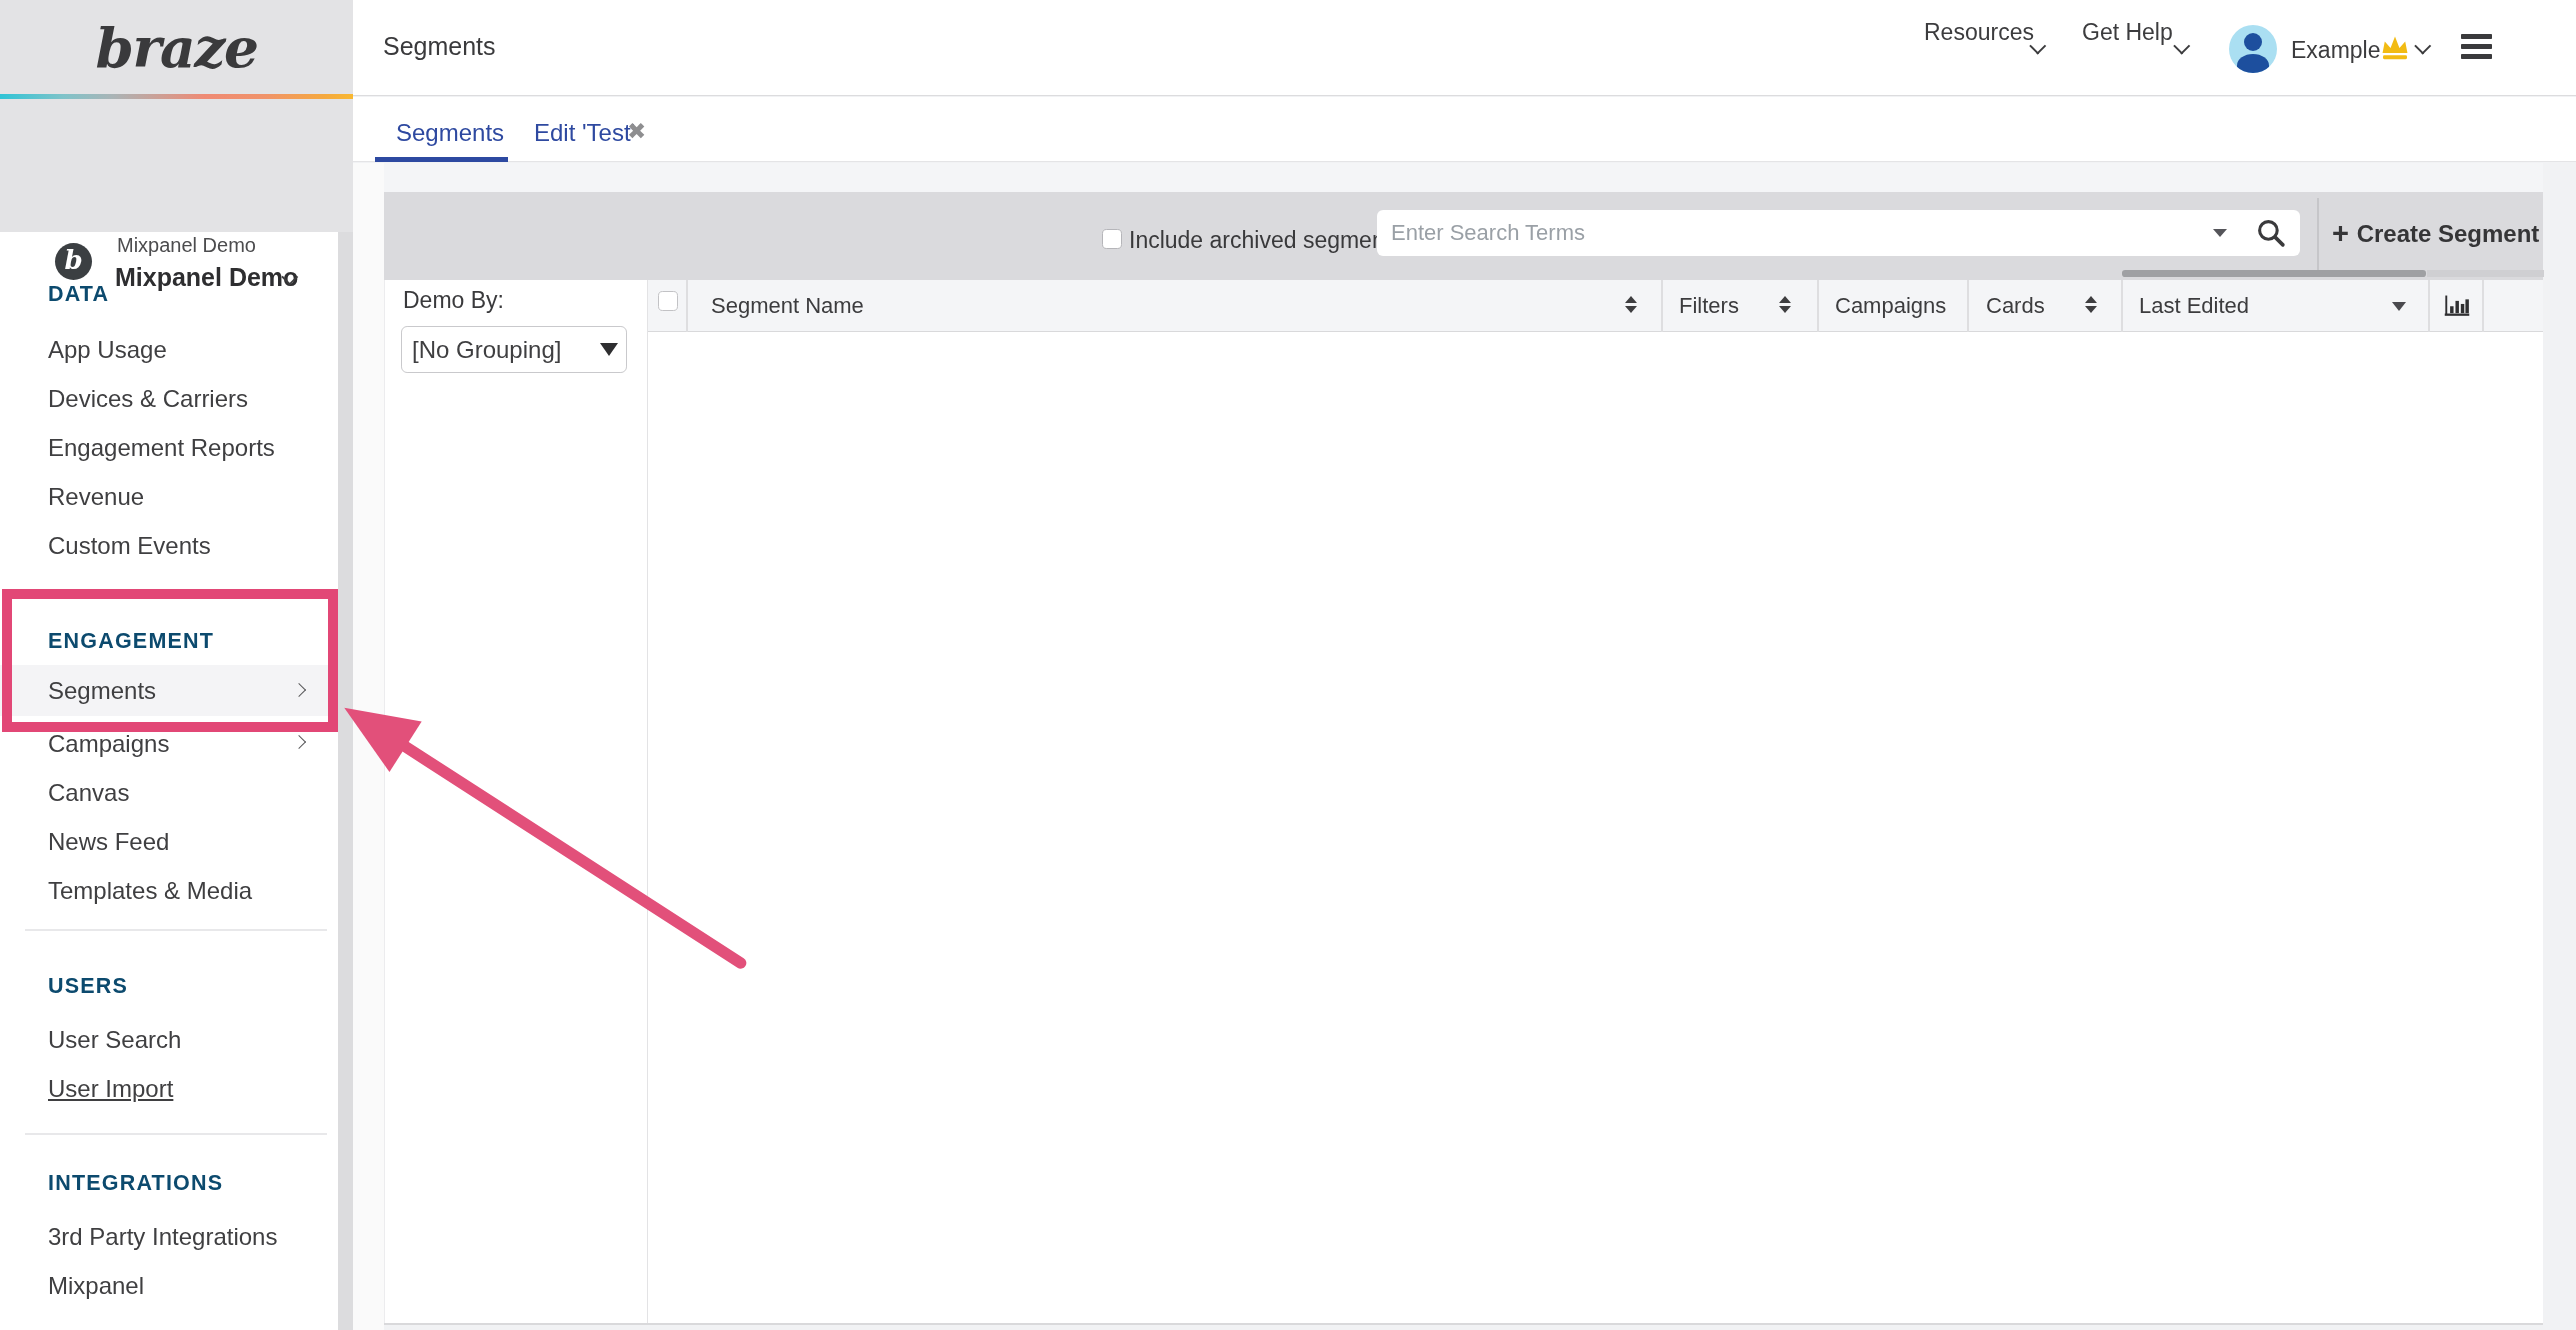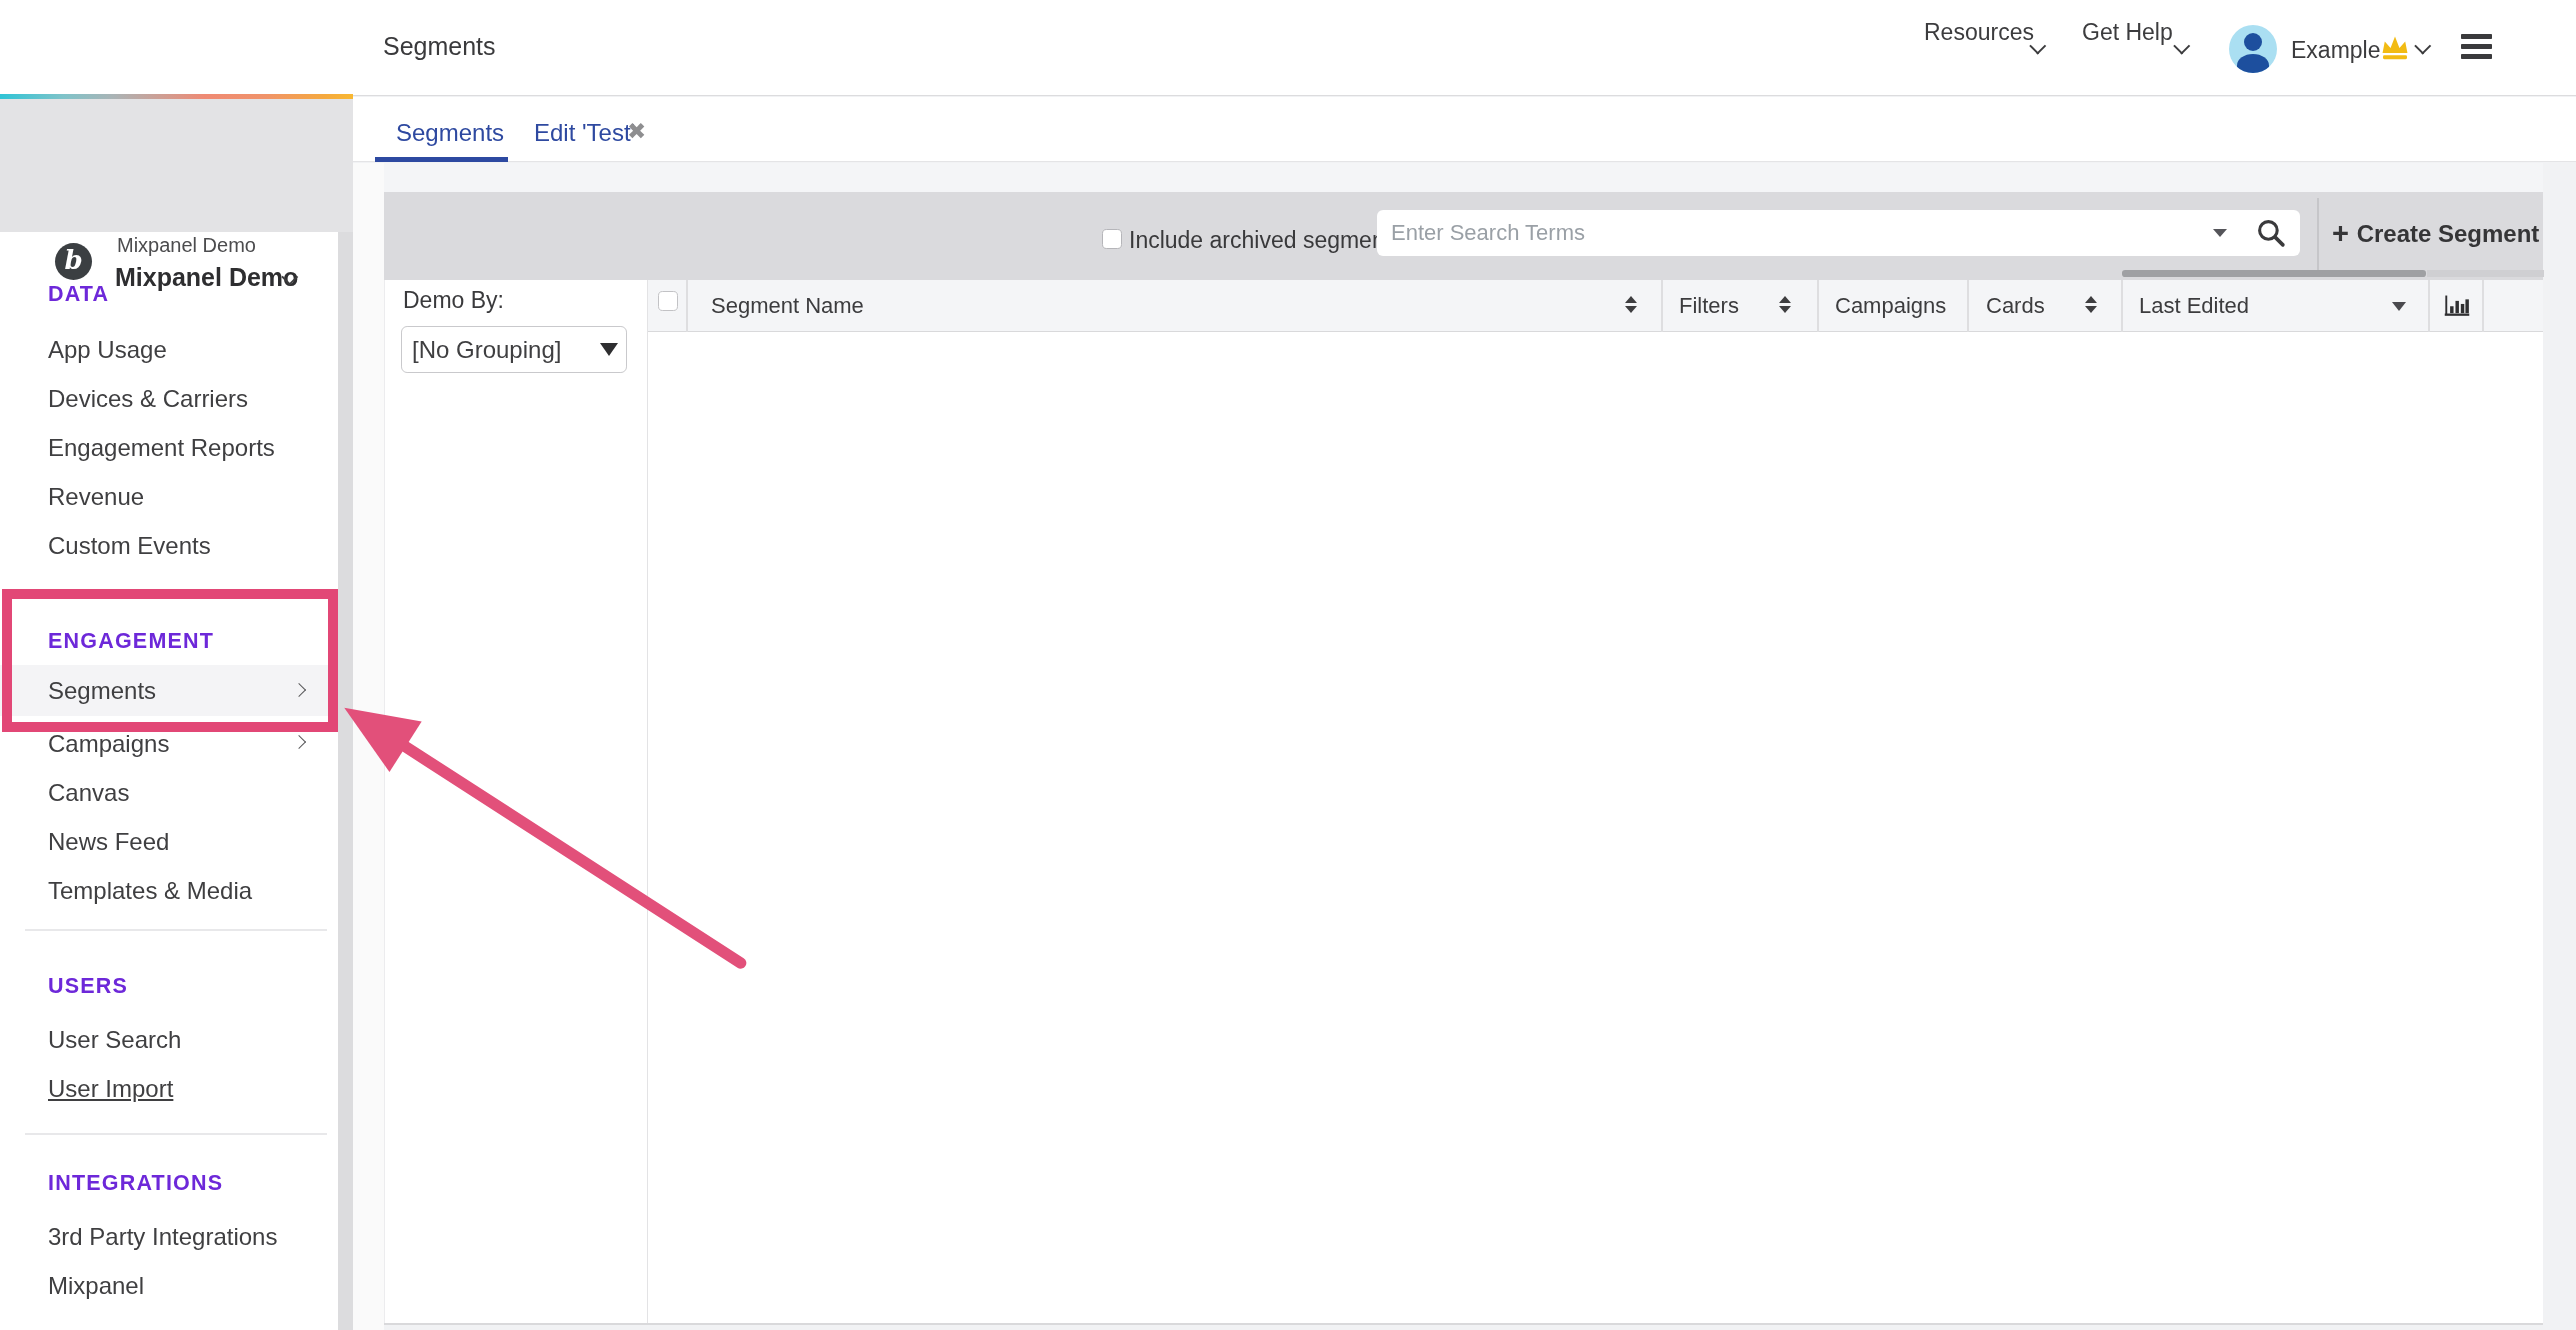--- a/index.html
+++ b/index.html
@@ -20,21 +20,21 @@
   #ws-icon-circle { left:7px; top:8.4px; width:37px; height:37px; border-radius:50%; background:#3b3f42;
     color:#fff; text-align:center; line-height:35px; font-size:26px; font-weight:bold; font-style:italic;
     font-family:"DejaVu Serif",serif; }
   #ws-label { left:117px; top:135px; font-size:20px; color:#4c4c4e; }
   #ws-name { left:115px; top:164px; font-size:25px; font-weight:bold; color:#2e2e30; }
   .chev-down { width:11.5px; height:11.5px; border-right:2.3px solid #3c3c3e; border-bottom:2.3px solid #3c3c3e;
     transform:rotate(45deg); display:inline-block; }
   #side-scrollbar { left:338px; top:232px; width:15.3px; height:1099px; background:#dcdcde; }
 
   .nav-sec-title { left:48px; width:261px; height:31px; line-height:31px;
-    font-size:21.5px; font-weight:bold; letter-spacing:1.2px; color:#6d28d9; }
+    font-size:21.5px; font-weight:bold; letter-spacing:1.2px; color:#0c4a6e; }
   .nav-item { left:0; width:338px; height:37px; line-height:37px; font-size:24px; color:#3f3f41;
     padding-left:48px; cursor:pointer; }
   .nav-item.active { background:#f4f4f6; }
   .nav-chev { position:absolute; right:34px; top:12.3px; width:10px; height:10px;
     border-right:1.9px solid #58585a; border-top:1.9px solid #58585a; transform:rotate(45deg); }
   .side-divider { left:25px; width:302px; height:1.5px; background:#e8e8ea; }
 
   
   #top-header { left:353px; top:0; width:2223px; height:96px; background:#ffffff; border-bottom:1.5px solid #dcdcde; }
   #page-title { left:383px; top:32px; font-size:25px; color:#3a3a3c; }
@@ -112,20 +112,23 @@
   #content-bottom-border { left:384px; top:1323px; width:2159px; height:1.5px; background:#d9d9db; }
 
   
   #anno-box { left:2.3px; top:589px; width:336px; height:143px; border:10px solid #e24776; z-index:40; pointer-events:none; }
   #anno-arrow { left:0; top:0; z-index:41; pointer-events:none; }
 </style>
 </head>
 <body>
 
 <div class="abs" id="sidebar">
+  <div class="abs" id="side-top">
+    <div class="abs" id="logo">braze</div>
+  </div>
   <div class="abs" id="grad-line"></div>
 
   <div class="abs" id="workspace">
     <div class="abs" id="ws-icon">
       <div class="abs" id="ws-icon-circle">b</div>
     </div>
     <div class="abs" id="ws-label">Mixpanel Demo</div>
     <div class="abs" id="ws-name">Mixpanel Demo</div>
     <span class="chev-down abs" style="left:284px; top:172px;"></span>
   </div>

